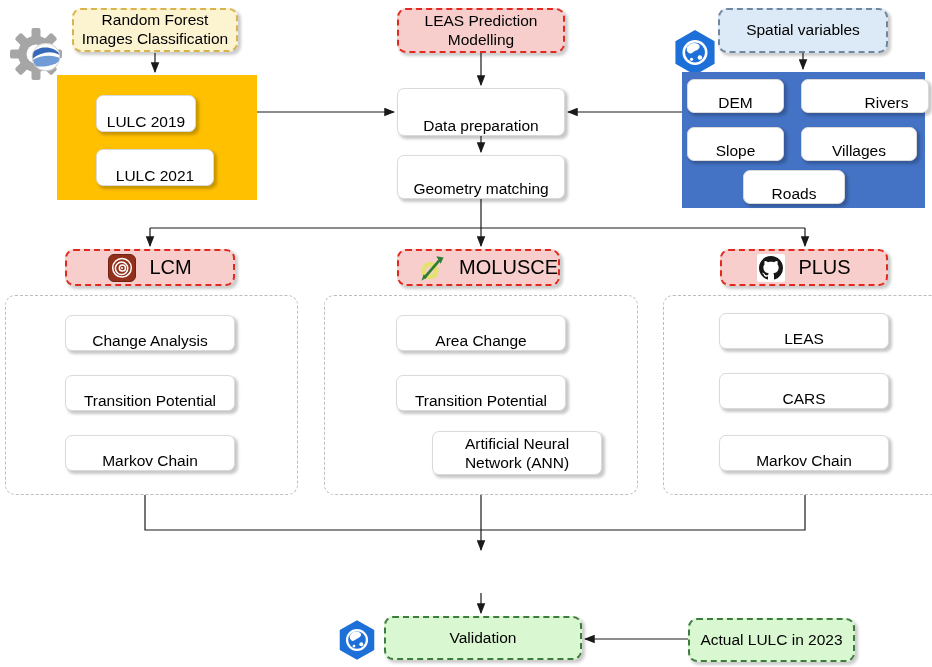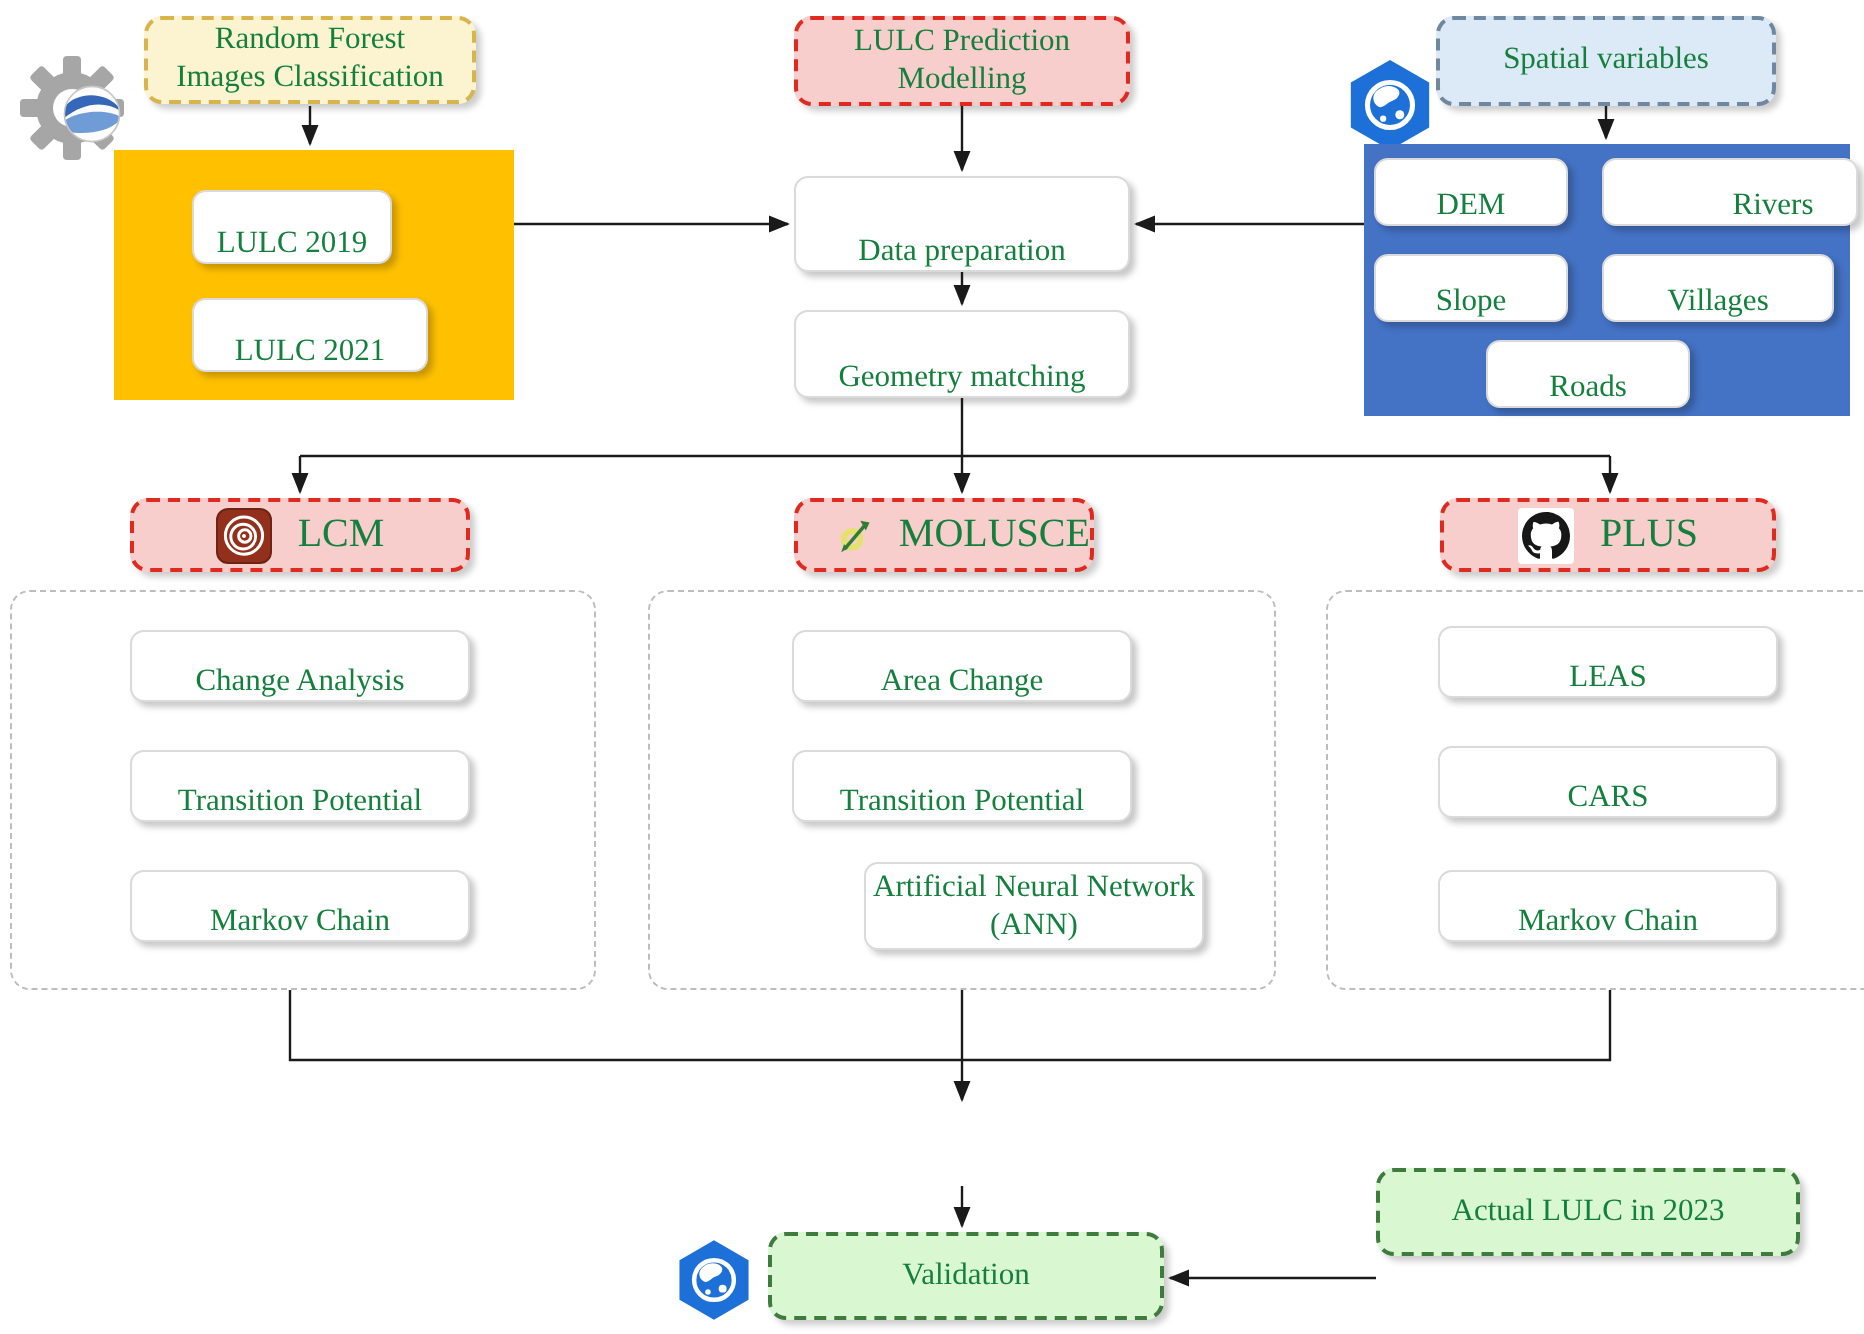--- a/index.html
+++ b/index.html
@@ -1,18 +1,18 @@
 <!DOCTYPE html>
 <html><head>
 <meta charset="utf-8">
 <style>
   html,body{margin:0;padding:0;background:#ffffff;}
   .canvas{
     position:relative;width:932px;height:667px;background:#ffffff;
-    font-family:Liberation Serif, serif;color:#15803d;
+    font-family:Liberation Sans, sans-serif;color:#000000;
     overflow:hidden;
   }
   .abs{position:absolute;box-sizing:border-box;}
   .node{
     display:flex;flex-direction:column;align-items:center;justify-content:center;
     text-align:center;font-size:15.5px;line-height:1.22;border-radius:9px;
   }
   .shadow{box-shadow:2.5px 2.5px 3px rgba(0,0,0,0.20);}
   .cream{background:#FCF3D1;border:2px dashed #D8B44C;}
   .pink{background:#F8CECC;border:2px dashed #E02A20;}
@@ -79,21 +79,21 @@
     <circle cx="27" cy="29" r="2.3" fill="#ffffff"></circle>
     <circle cx="18.5" cy="31" r="1.6" fill="#ffffff"></circle>
   </svg>
 
   <div class="abs node cream shadow" style="left:72px;top:8px;width:166px;height:44px;">
     <span>Random Forest</span>
     <span>Images Classification</span>
   </div>
 
   <div class="abs node pink shadow" style="left:397px;top:8px;width:168px;height:45px;">
-    <span>LULC Prediction</span>
+    <span>LEAS Prediction</span>
     <span>Modelling</span>
   </div>
 
   <div class="abs node lblue shadow" style="left:718px;top:8px;width:170px;height:45px;">
     <span>Spatial variables</span>
   </div>
 
   <div class="abs panel-orange" style="left:57px;top:75px;width:200px;height:125px;"></div>
   <div class="abs wbox" style="left:96px;top:95px;width:100px;height:37px;">
     <span>LULC 2019</span>
@@ -130,21 +130,21 @@
     <svg width="28" height="28" viewBox="0 0 28 28" class="icn">
       <rect x="0.5" y="0.5" width="27" height="27" rx="5.5" fill="#93301C" stroke="#6e2414" stroke-width="1"></rect>
       <circle cx="14" cy="13.8" r="9.3" fill="none" stroke="#ffffff" stroke-width="1.5"></circle>
       <circle cx="13.6" cy="14.3" r="6.2" fill="none" stroke="#ffffff" stroke-width="1.5"></circle>
       <circle cx="14.4" cy="14" r="3.1" fill="none" stroke="#ffffff" stroke-width="1.5"></circle>
       <circle cx="14" cy="14" r="1" fill="#ffffff"></circle>
     </svg>
     <span class="mlabel">LCM</span>
   </div>
 
-  <div class="abs node pink shadow model" style="left:397px;top:249px;width:150px;height:37px;padding-left:20px;">
+  <div class="abs node pink shadow model" style="left:397px;top:249px;width:163px;height:37px;padding-left:20px;">
     <svg width="30" height="30" viewBox="0 0 32 32" class="icn">
       <circle cx="13" cy="19" r="7.5" fill="none" stroke="#E3E26F" stroke-width="5.5"></circle>
       <path d="M6,28 L24,7" stroke="#2F7D32" stroke-width="3.2" fill="none"></path>
       <path d="M20.5,2 L29,3.5 L25.5,11 Z" fill="#2F7D32"></path>
       <path d="M3,31 L9.5,27 L5.5,23.5 Z" fill="#2F7D32"></path>
     </svg>
     <span class="mlabel">MOLUSCE</span>
   </div>
 
   <div class="abs node pink shadow model" style="left:720px;top:249px;width:168px;height:37px;">
@@ -187,21 +187,21 @@
   <div class="abs wbox" style="left:719px;top:373px;width:170px;height:36px;">
     <span>CARS</span>
   </div>
   <div class="abs wbox" style="left:719px;top:435px;width:170px;height:36px;">
     <span>Markov Chain</span>
   </div>
 
   <div class="abs node green shadow" style="left:384px;top:616px;width:198px;height:44px;">
     <span>Validation</span>
   </div>
-  <div class="abs node green shadow" style="left:688px;top:584px;width:212px;height:44px;">
+  <div class="abs node green shadow" style="left:688px;top:618px;width:167px;height:44px;">
     <span>Actual LULC in 2023</span>
   </div>
 
   <svg class="connectors" width="932" height="667" viewBox="0 0 932 667">
     <defs>
       <marker id="ah" viewBox="0 0 10 8" markerWidth="9" markerHeight="7.5" refX="9" refY="4" orient="auto">
         <path d="M0,0 L10,4 L0,8 Z" fill="#1a1a1a"></path>
       </marker>
     </defs>
     <g stroke="#1a1a1a" stroke-width="1.2" fill="none">

